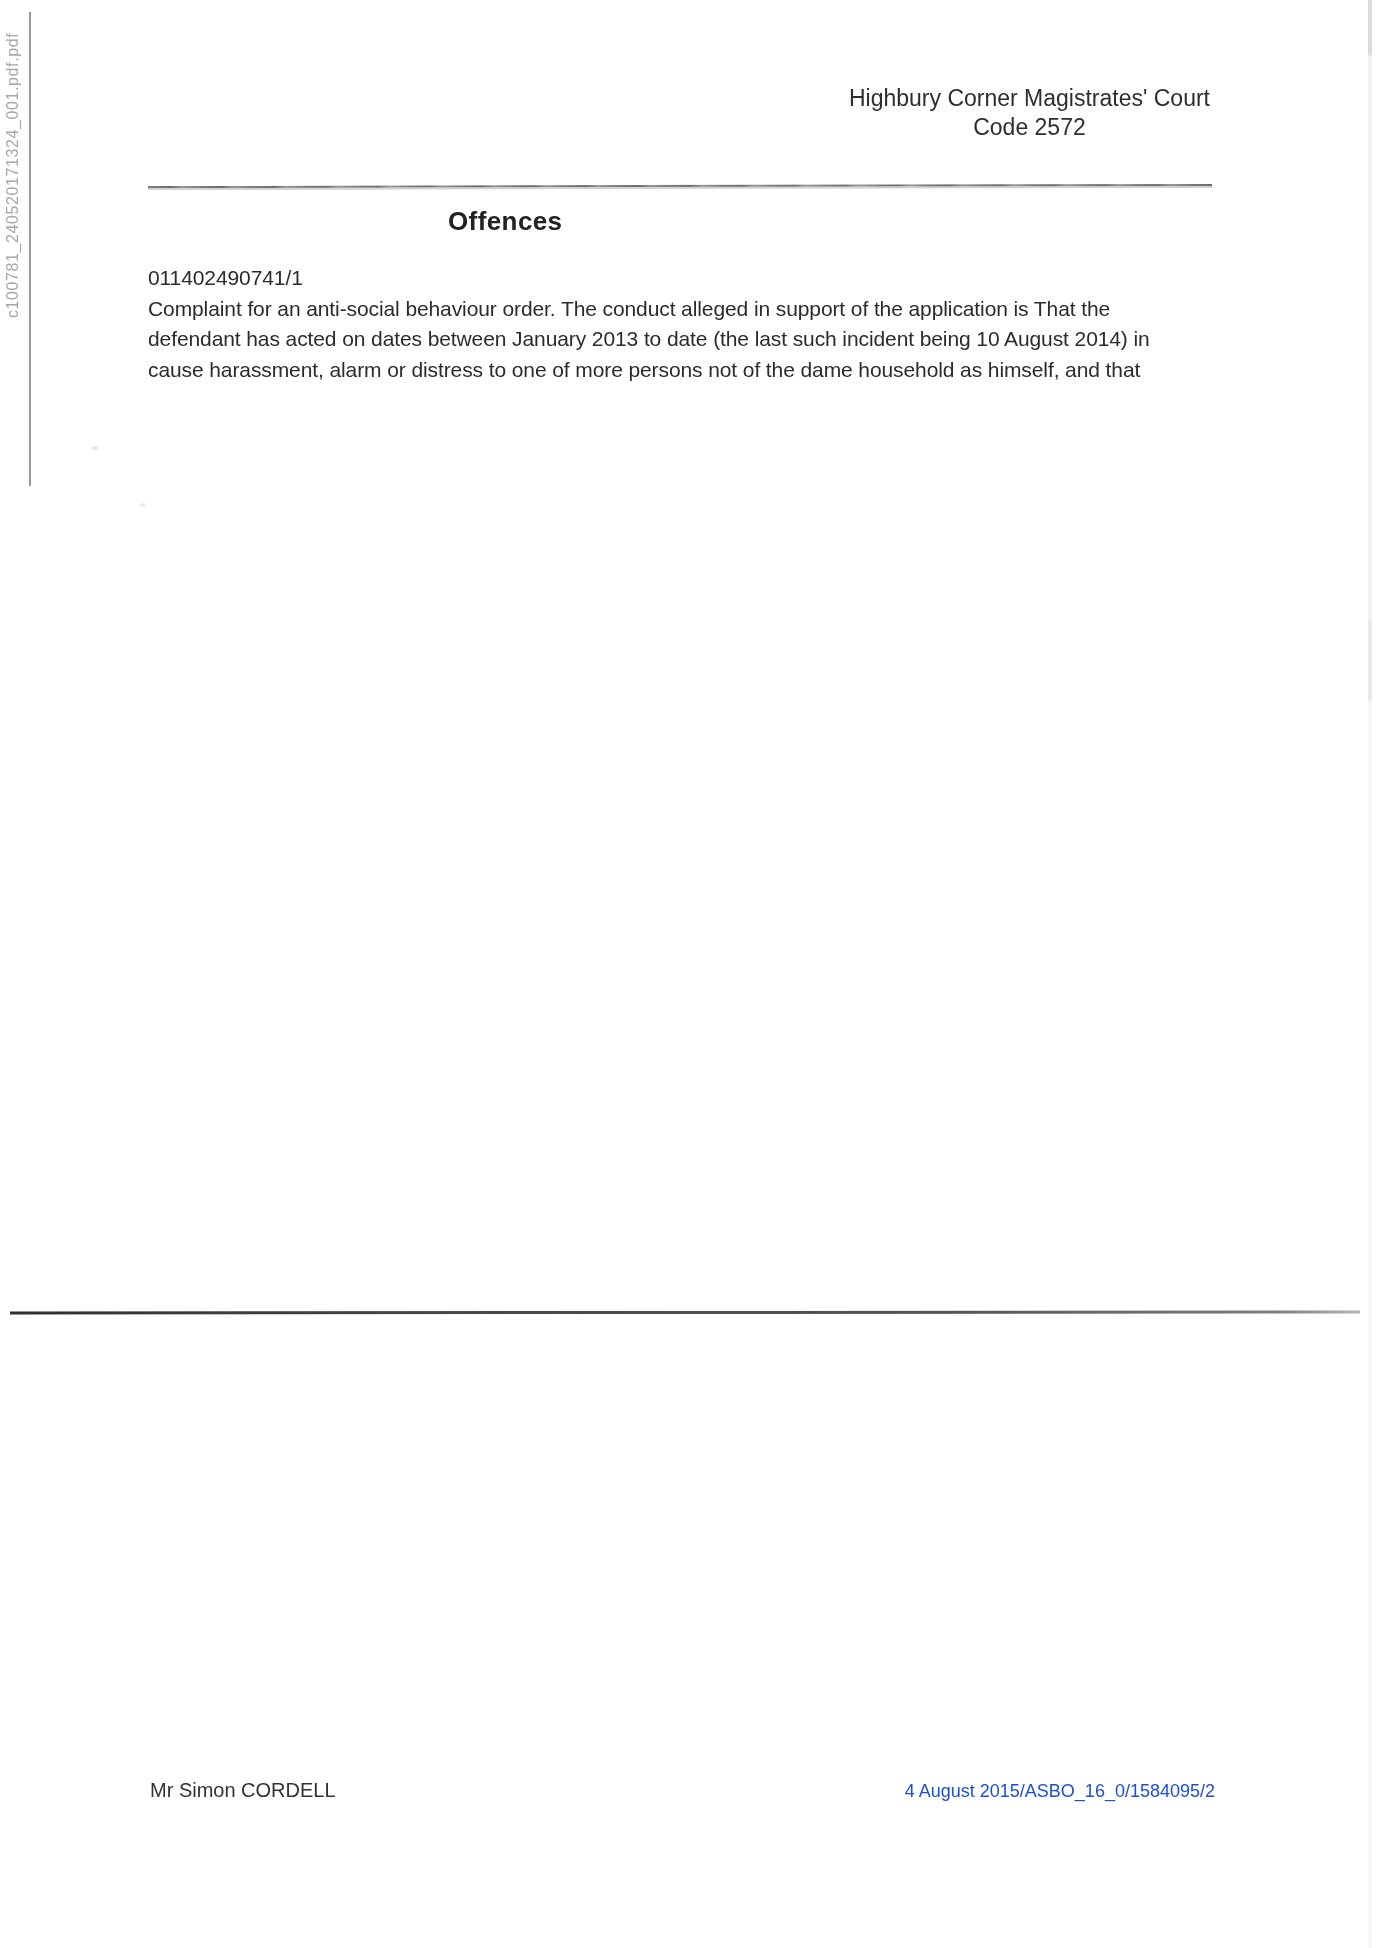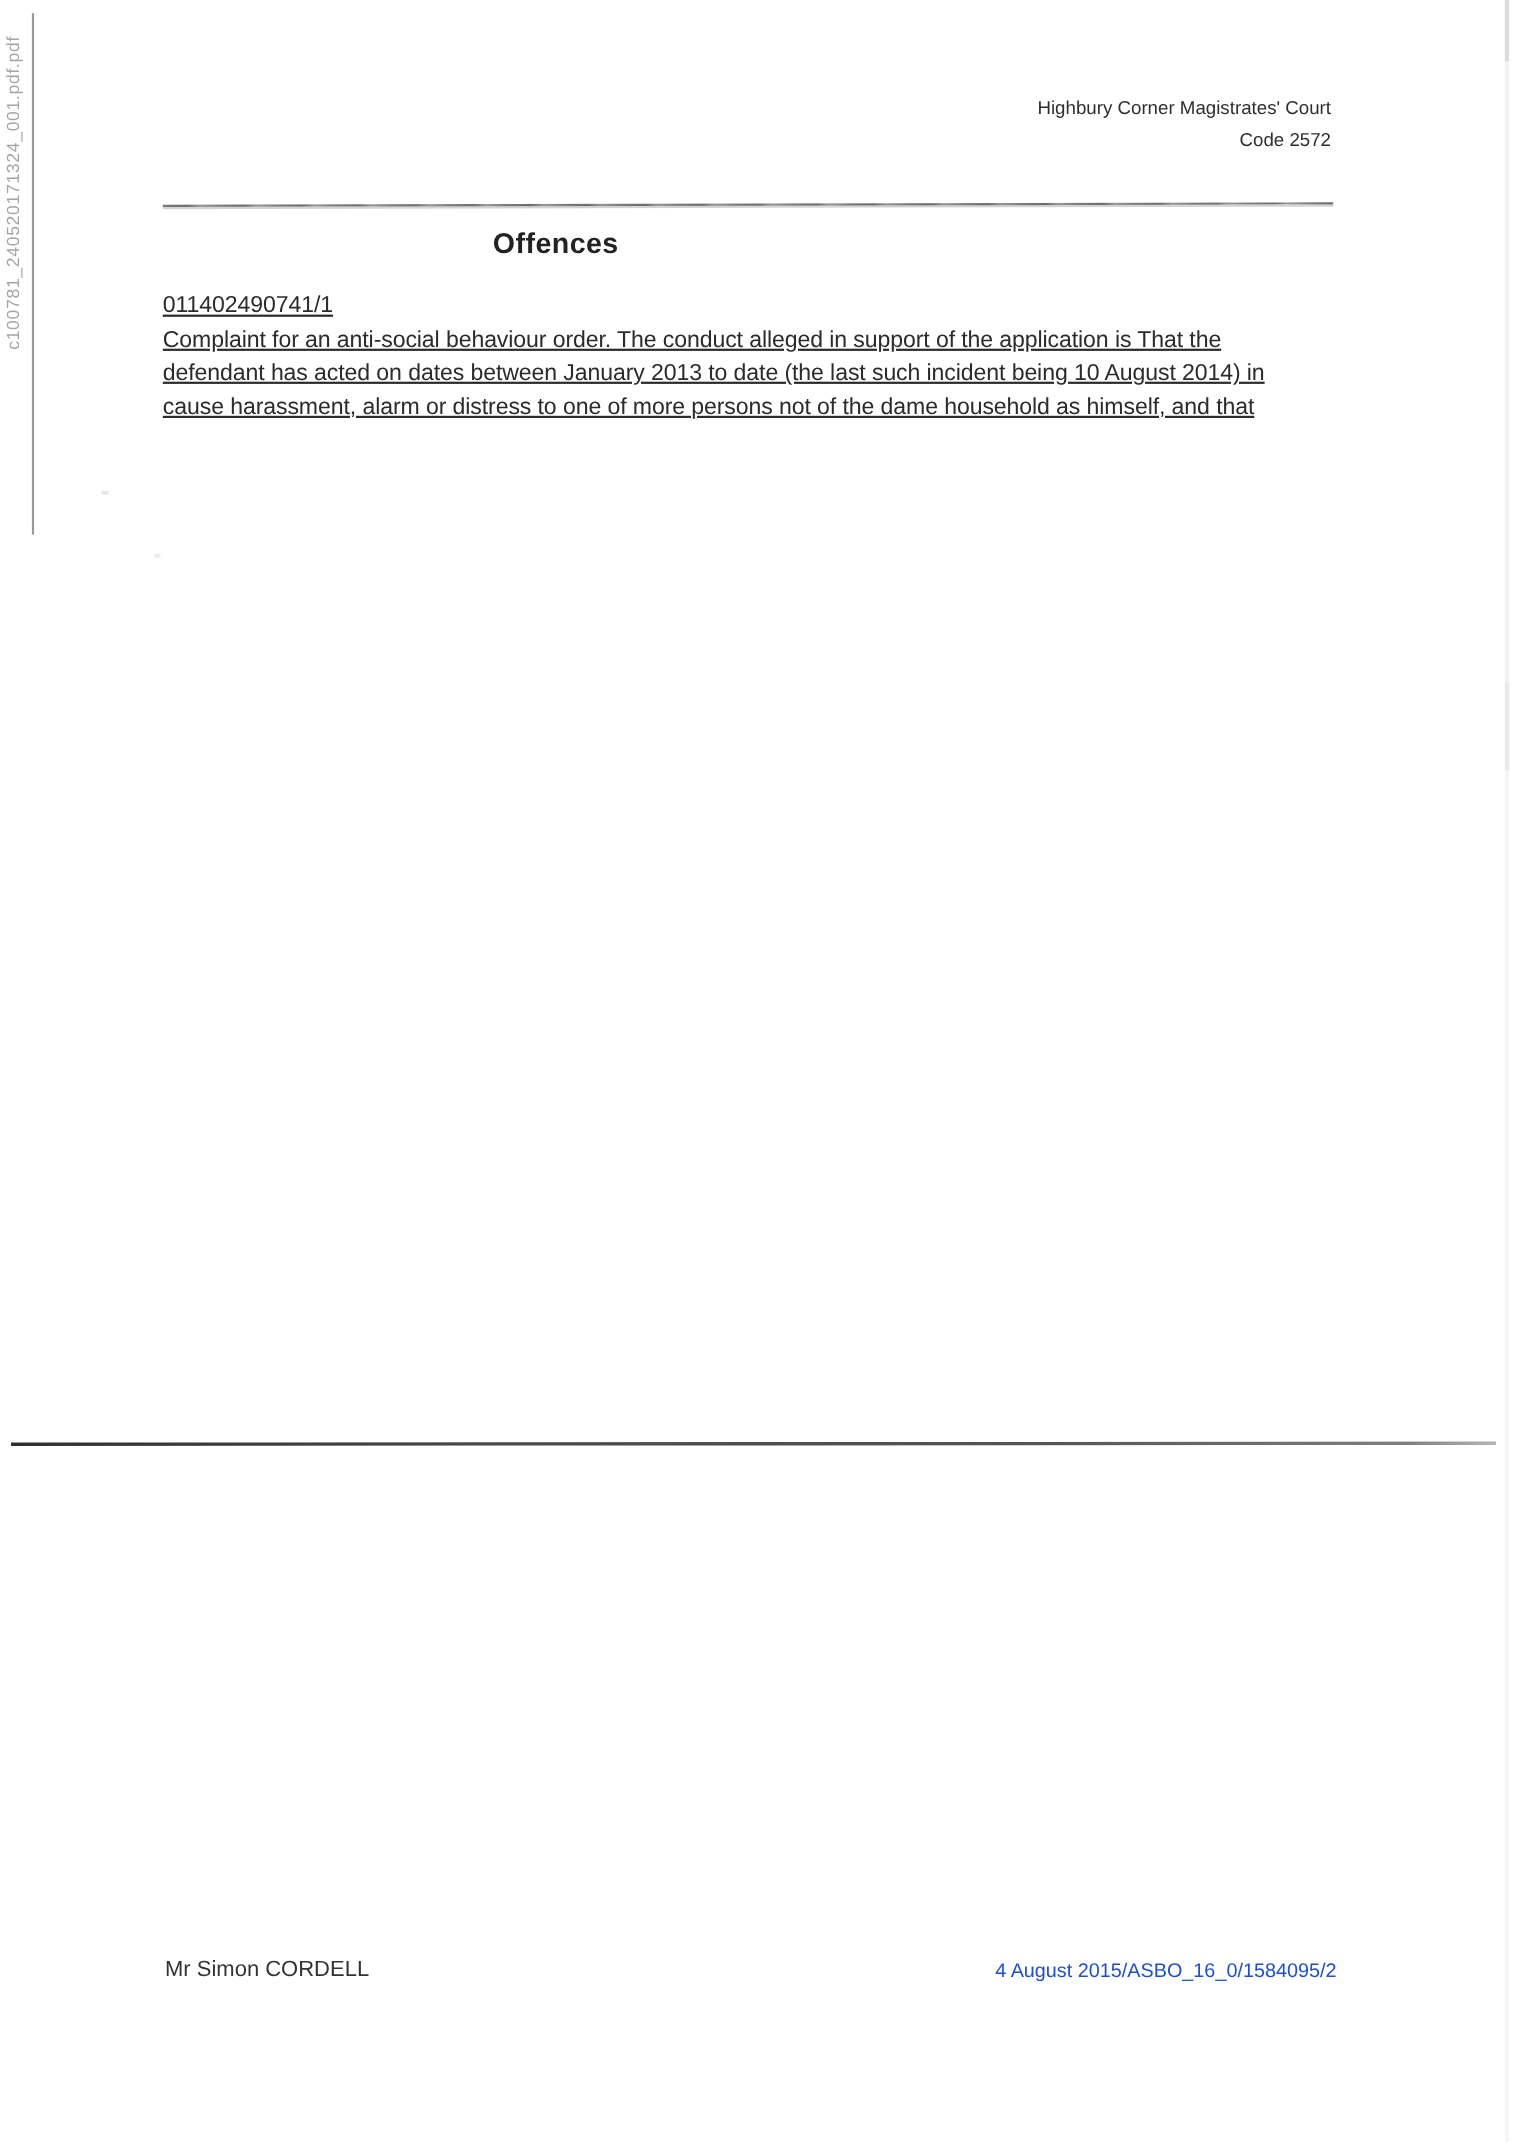--- a/index.html
+++ b/index.html
@@ -41,22 +41,22 @@
     width: 2px;
     height: 474px;
     background: #989898;
   }
 
   
   .header {
     position: absolute;
     right: 168px;
     top: 84px;
-    text-align: right;
-    font-size: 17px;
+    text-align: center;
+    font-size: 23px;
     line-height: 29px;
     color: #2e2e2e;
   }
 
   
   .header-rule {
     position: absolute;
     left: 148px;
     top: 185px;
     width: 1064px;
@@ -84,21 +84,20 @@
     left: 148px;
     top: 263px;
     width: 1090px;
     font-size: 21px;
     line-height: 30.6px;
     letter-spacing: -0.1px;
     color: #2b2b2b;
   }
   .offence-block .line {
     white-space: nowrap;
-    text-decoration: underline;
   }
 
   
   .mid-rule {
     position: absolute;
     left: 10px;
     top: 1311px;
     width: 1350px;
     height: 3px;
     background: linear-gradient(to right,

